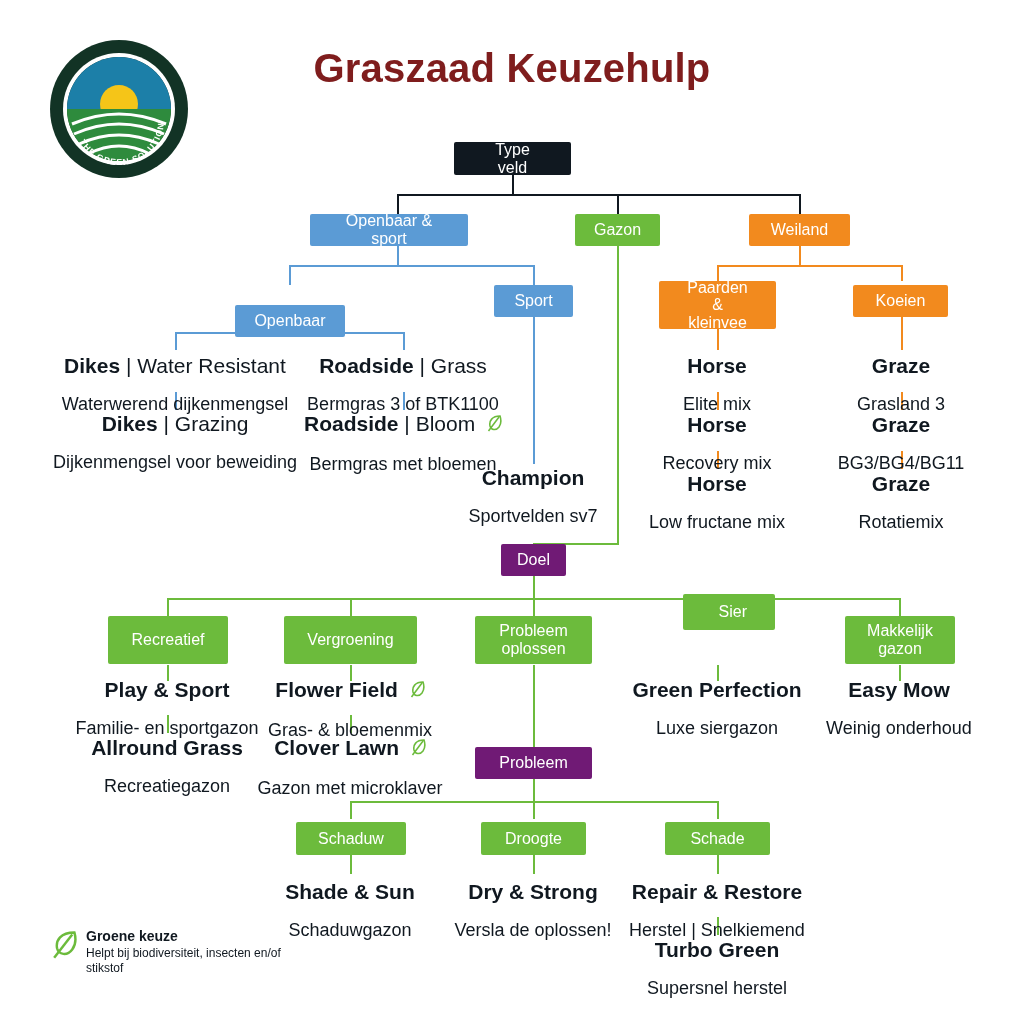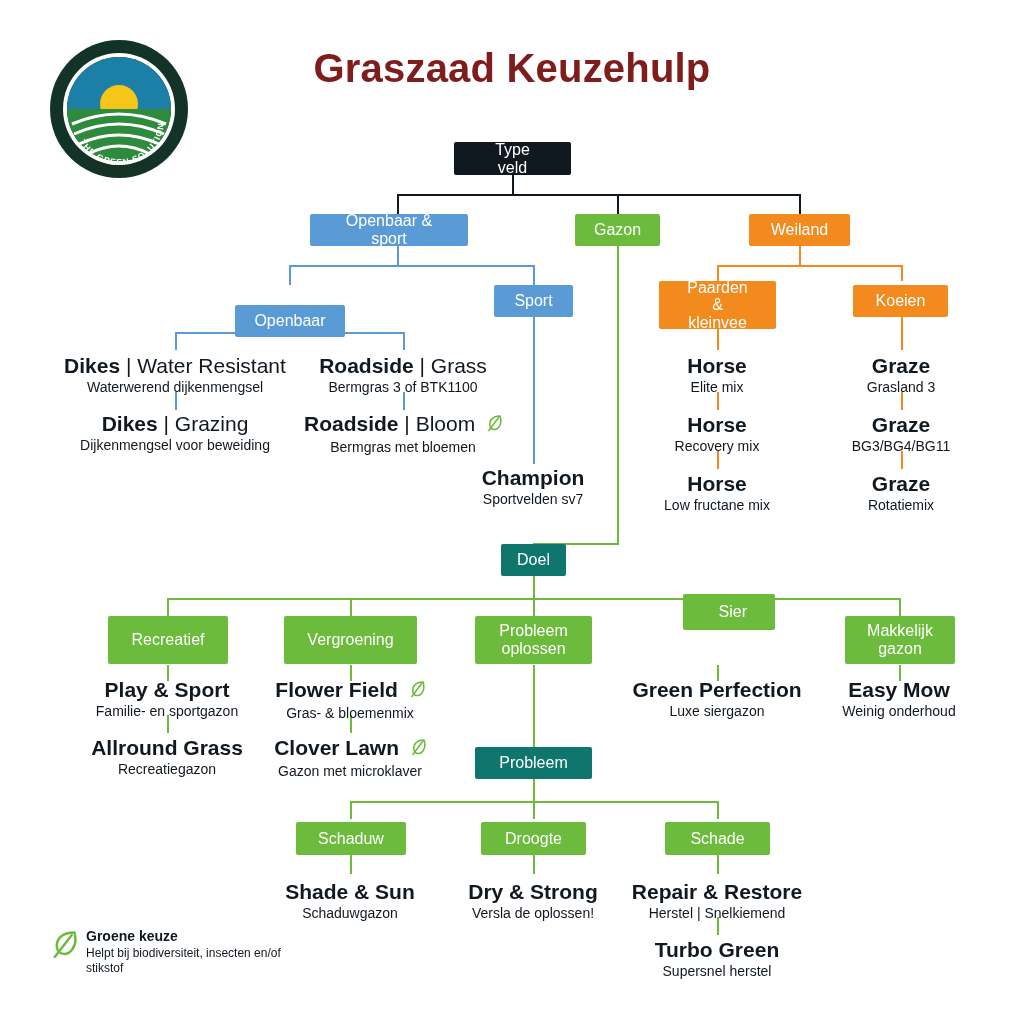--- a/index.html
+++ b/index.html
@@ -43,42 +43,42 @@
     font-size: 16px;
     line-height: 1.1;
     border-radius: 2px;
     box-sizing: border-box;
     padding: 2px 28px;
   }
   .box.dark   { background: #101820; }
   .box.blue   { background: #5b9bd5; }
   .box.green  { background: #6cbb3c; }
   .box.orange { background: #f28a1e; }
-  .box.darkgreen { background: #0f766e; }
+  .box.darkgreen { background: #701a75; }
 
   
   .leaf {
     position: absolute;
     text-align: center;
   }
   .leaf .name {
     font-size: 21px;
     font-weight: bold;
     color: #101820;
     white-space: nowrap;
     line-height: 1.15;
   }
   .leaf .name .thin {
     font-weight: normal;
   }
   .leaf .sub {
-    font-size: 14px;
+    font-size: 18px;
     color: #101820;
     white-space: nowrap;
-    margin-top: 1px;
+    margin-top: 16px;
   }
   .leaf .name .sep { font-weight: normal; color:#101820; }
 
   
   .ln { position: absolute; }
   .h2 { height: 2px; }
   .v2 { width: 2px; }
   .c-dark   { background: #101820; }
   .c-blue   { background: #5b9bd5; }
   .c-green  { background: #6cbb3c; }

